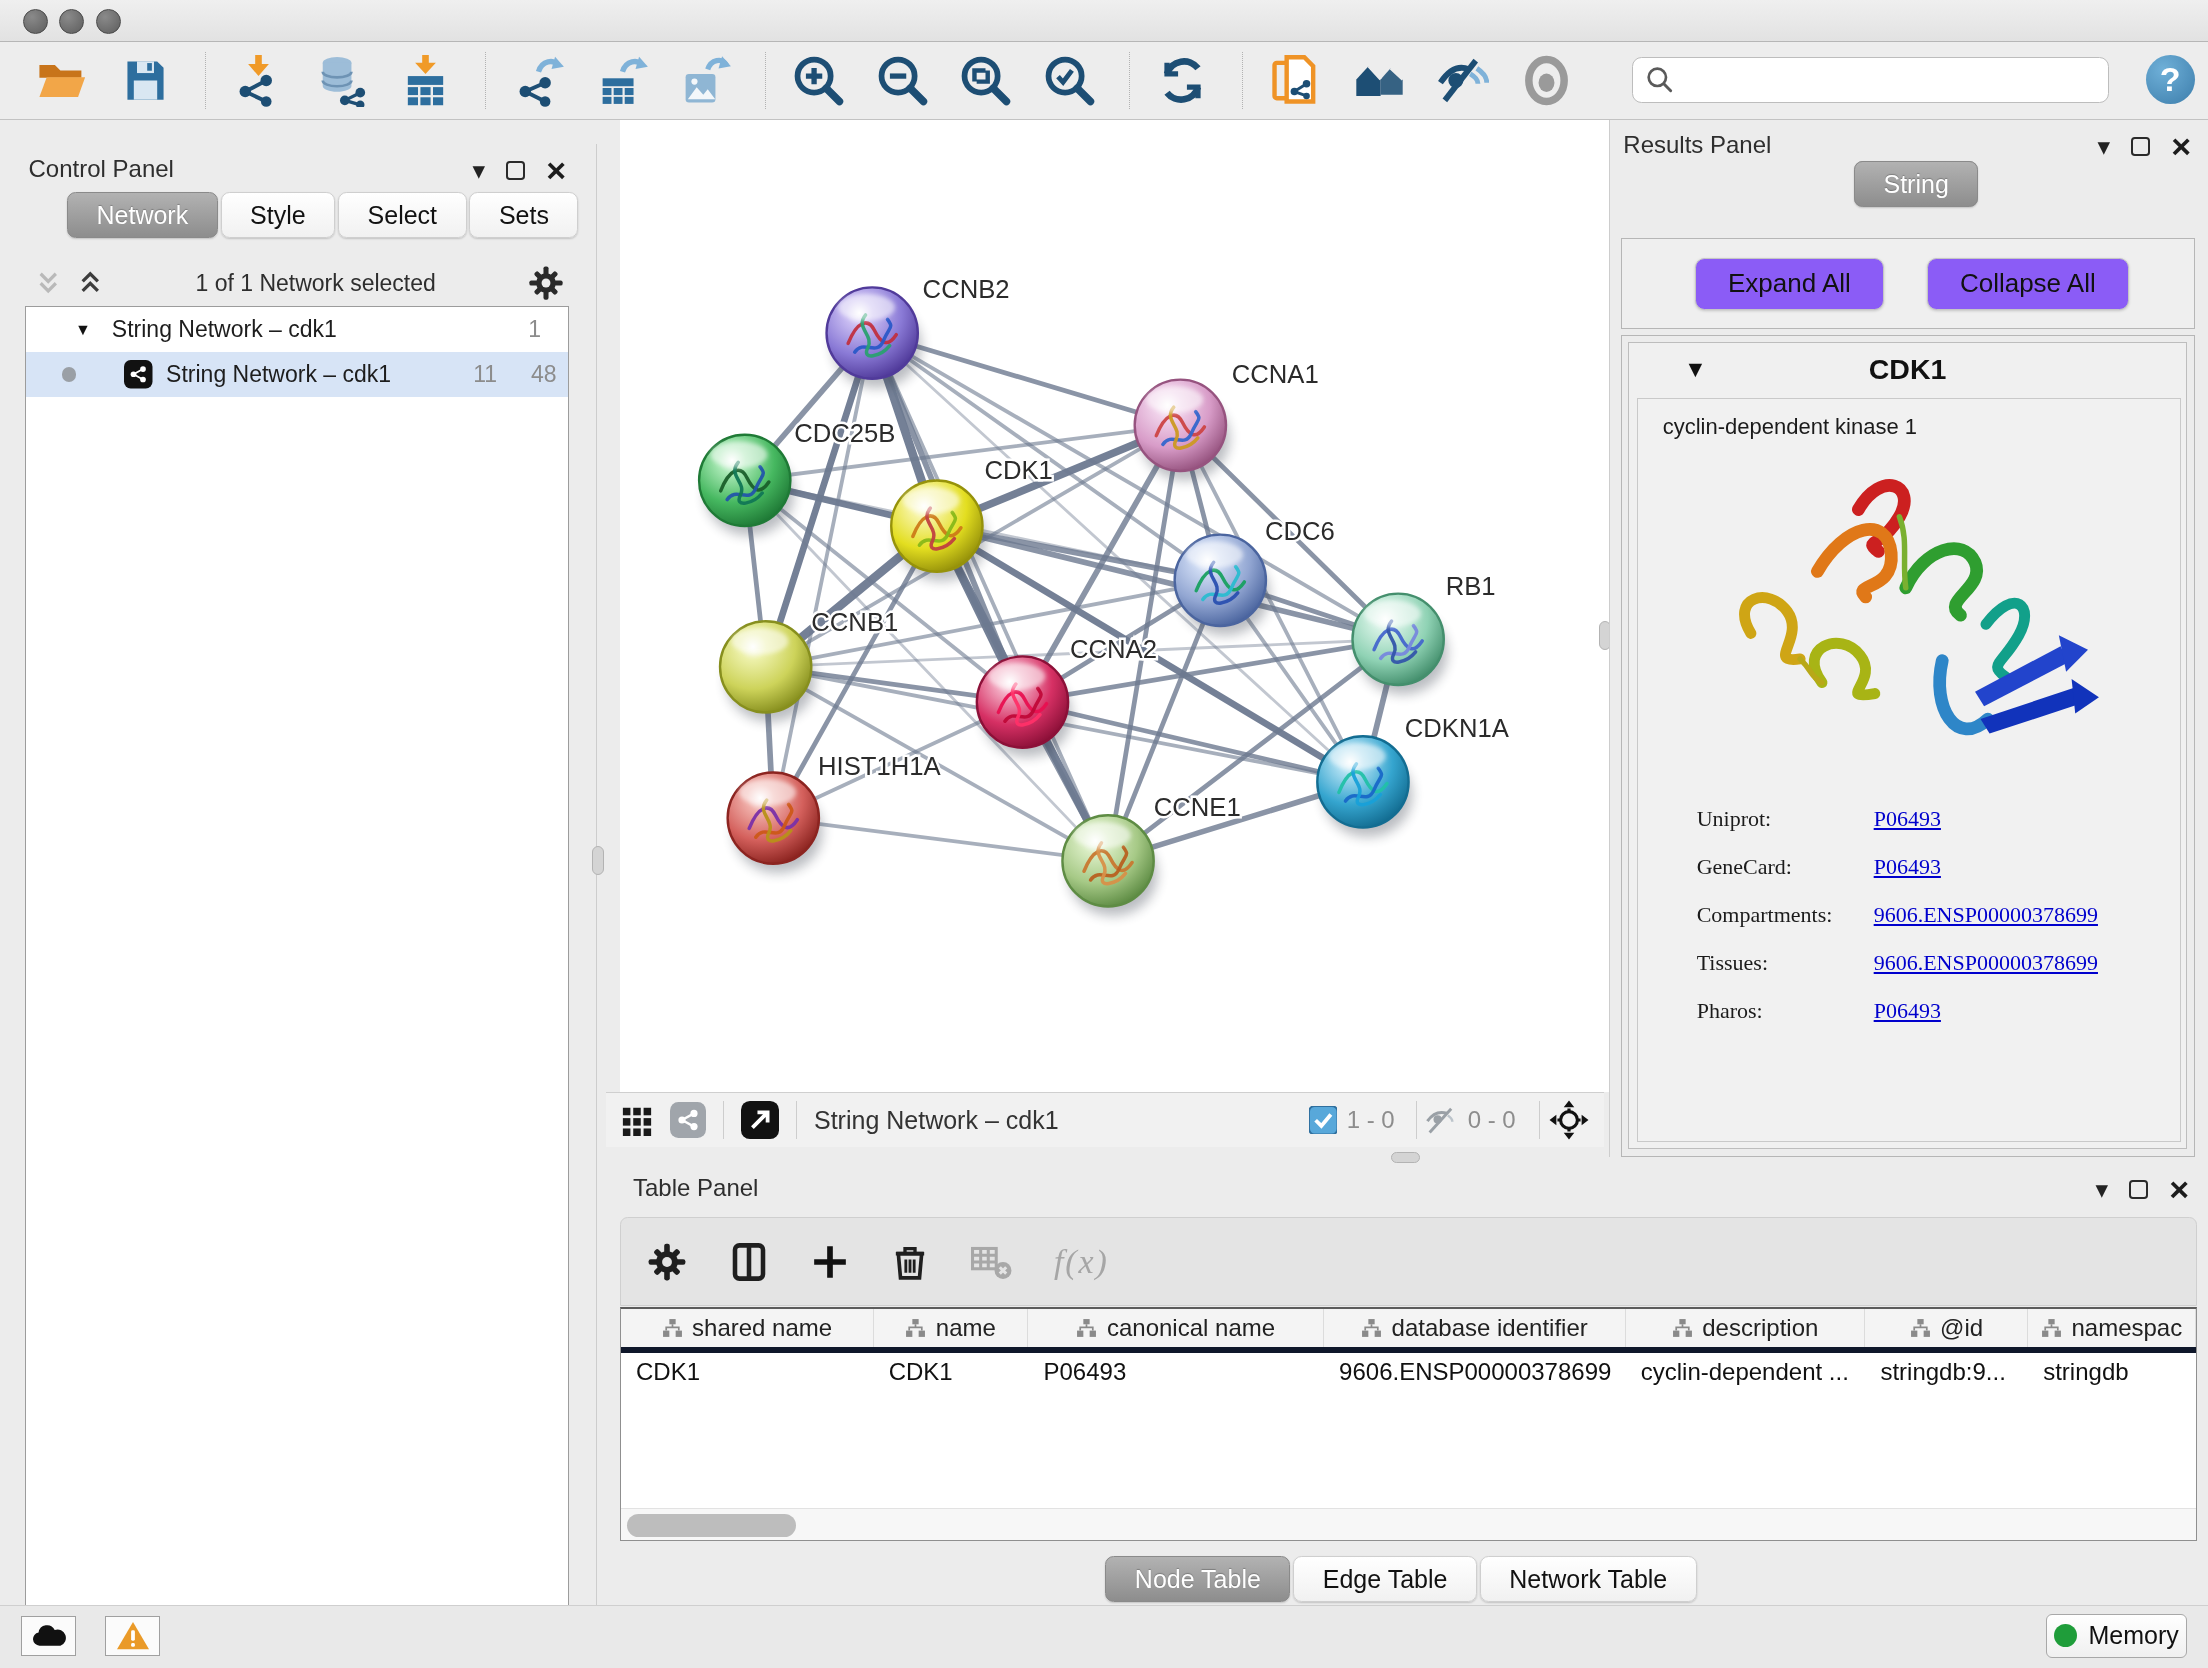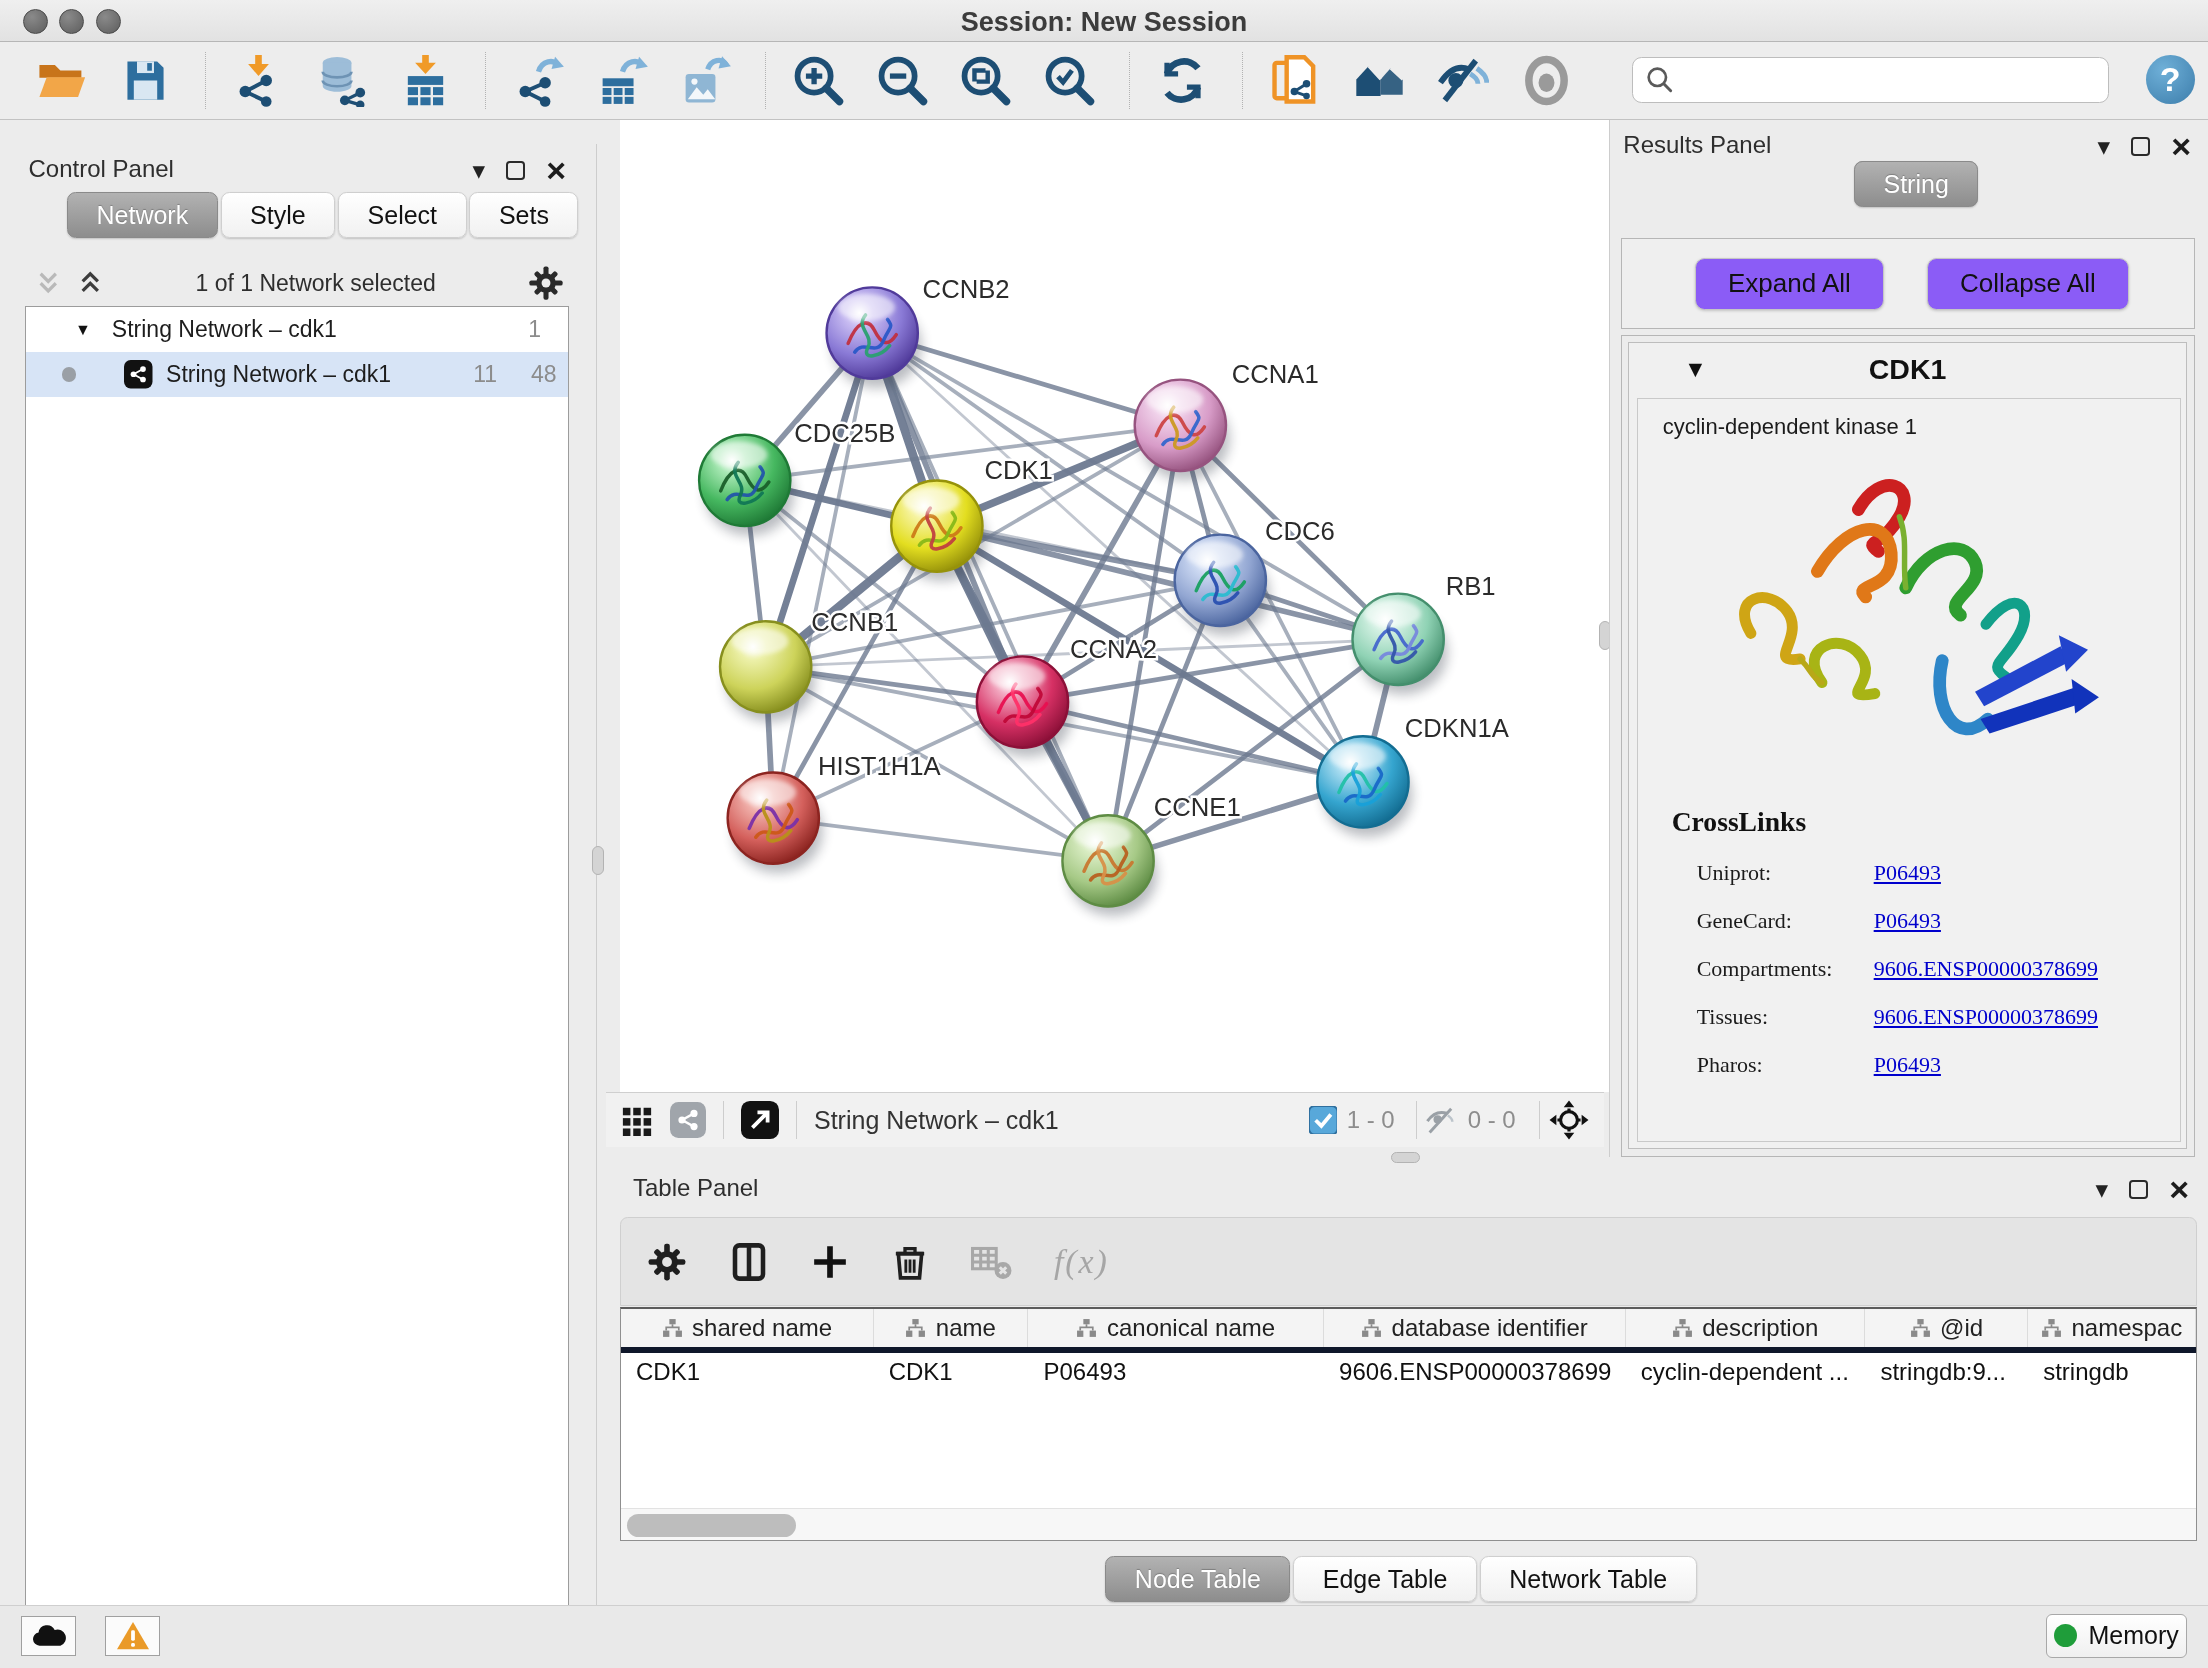--- a/index.html
+++ b/index.html
@@ -144,21 +144,20 @@
 </style>
 </head>
 <body>
 
 <div class="titlebar">
   <div class="traffic">
     <span class="light"></span>
     <span class="light"></span>
     <span class="light"></span>
   </div>
-  <div class="win-title">Session: New Session</div>
 </div>
 
 <div class="main-toolbar">
   <span class="tb-btn">
     <svg width="53" height="53" viewBox="0 0 24 24">
         <path d="M2 5h7l2.5 2.5H21v3.2H2z" fill="#c8741a"></path>
         <path d="M2 19.5h17.5l3.2-9H5.3L2 19.5z" fill="#f2a648"></path>
       </svg>
   </span>
   <span class="tb-btn">
@@ -725,21 +724,20 @@
               <path d="M205 70 C215 95, 208 120, 212 148" stroke="#7ab030" stroke-width="6"></path>
               <path d="M96 226 C110 240, 108 246, 120 252" stroke="#b8a818" stroke-width="6"></path>
             </g>
             <polygon points="288,262 382,212 390,230 298,278" fill="#2244cc"></polygon>
             <polygon points="380,200 412,216 388,240" fill="#2244cc"></polygon>
             <polygon points="294,292 396,258 401,276 304,308" fill="#1133bb"></polygon>
             <polygon points="394,248 424,268 398,286" fill="#1133bb"></polygon>
           </svg>
         </div>
         <div class="crosslinks">
-          <div class="cl-title">CrossLinks</div>
           <div id="crosslinks-rows">
               <div class="cl-row">
                 <span class="cl-label">Uniprot:</span>
                 <span class="cl-link">P06493</span>
               </div>
               <div class="cl-row">
                 <span class="cl-label">GeneCard:</span>
                 <span class="cl-link">P06493</span>
               </div>
               <div class="cl-row">

